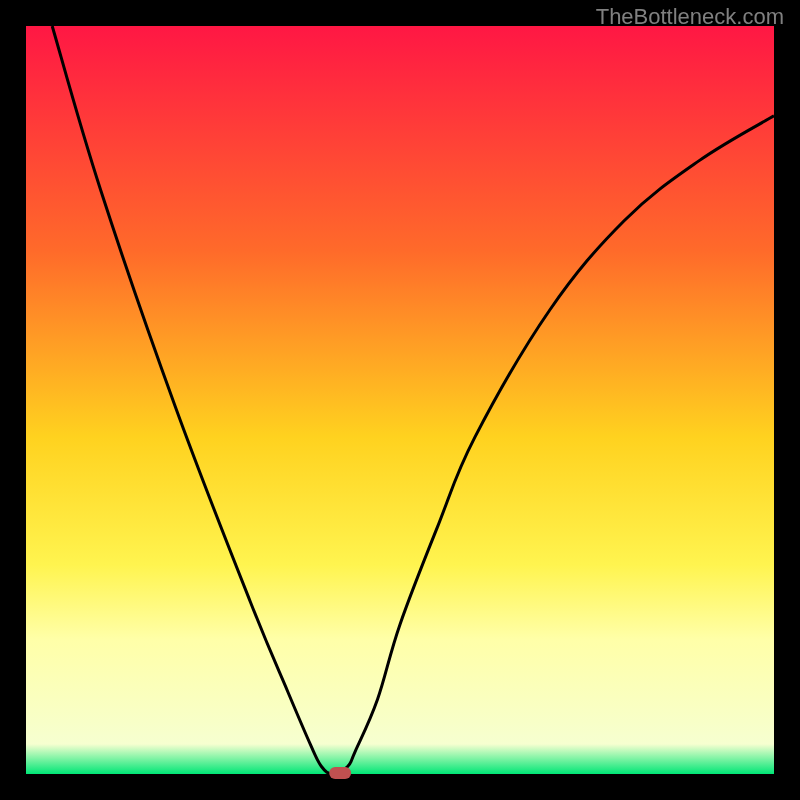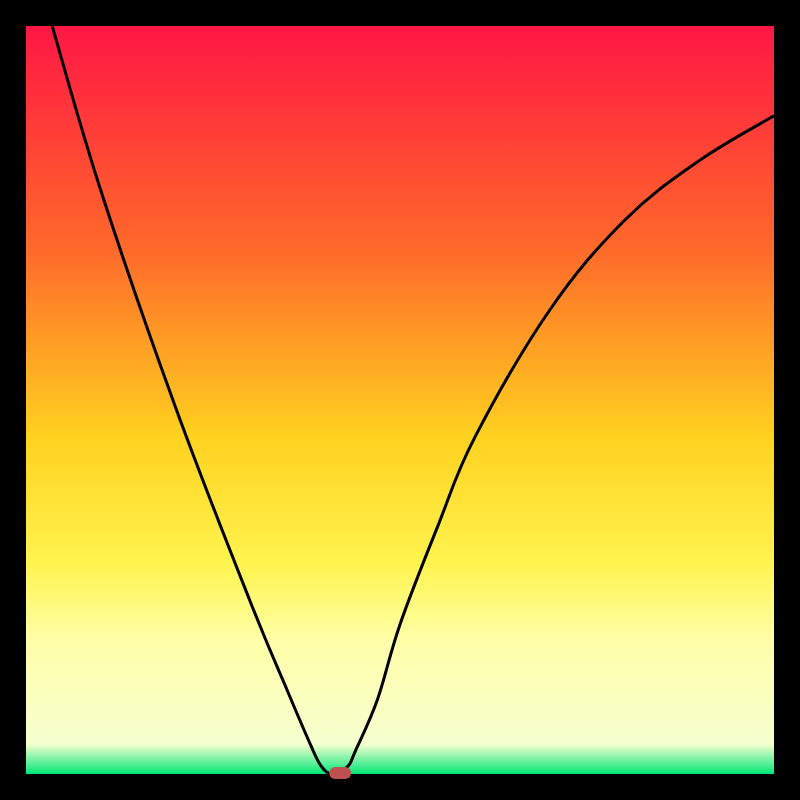--- a/index.html
+++ b/index.html
@@ -26,20 +26,21 @@
     background: #000;
   }
   svg {
     display: block;
   }
 </style>
 </head>
 <body>
 
 <div class="chart-container">
+  <div class="watermark">TheBottleneck.com</div>
   <svg id="chart-svg" width="800" height="800" viewBox="0 0 800 800">
     <defs>
       <linearGradient id="bg-grad" x1="0" y1="0" x2="0" y2="1">
           <stop offset="0%" stop-color="#ff1744"></stop>
           <stop offset="30%" stop-color="#ff6a2a"></stop>
           <stop offset="55.00000000000001%" stop-color="#ffd21f"></stop>
           <stop offset="72%" stop-color="#fff44f"></stop>
           <stop offset="82%" stop-color="#ffffa8"></stop>
           <stop offset="96%" stop-color="#f6ffd0"></stop>
           <stop offset="100%" stop-color="#00e676"></stop>

